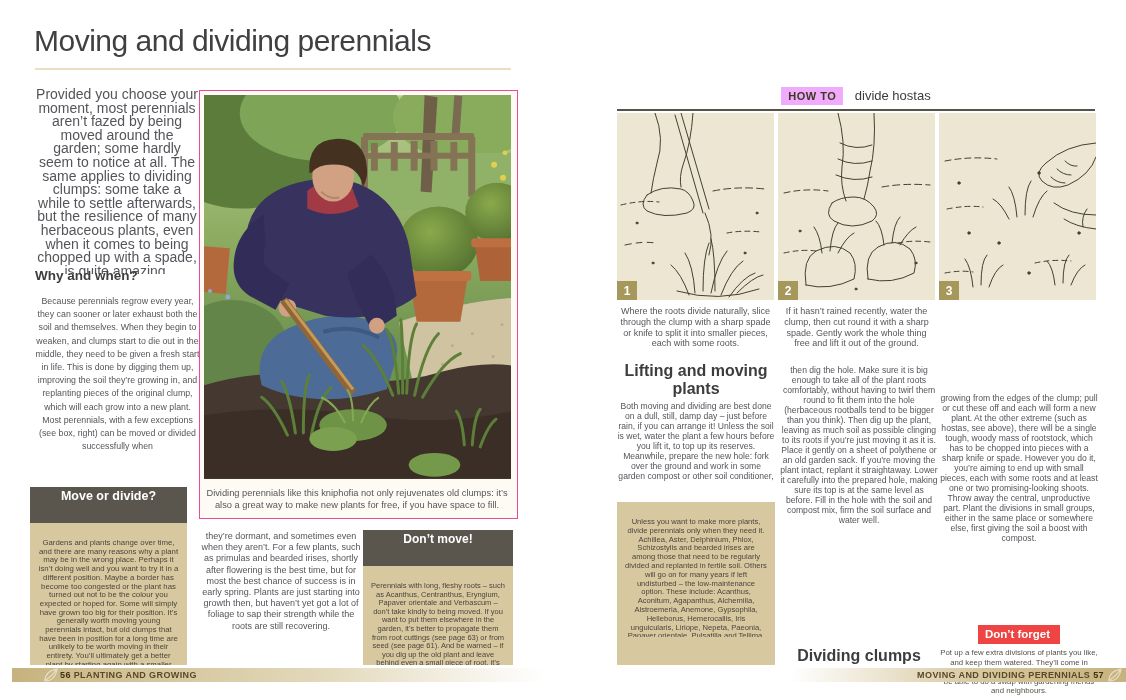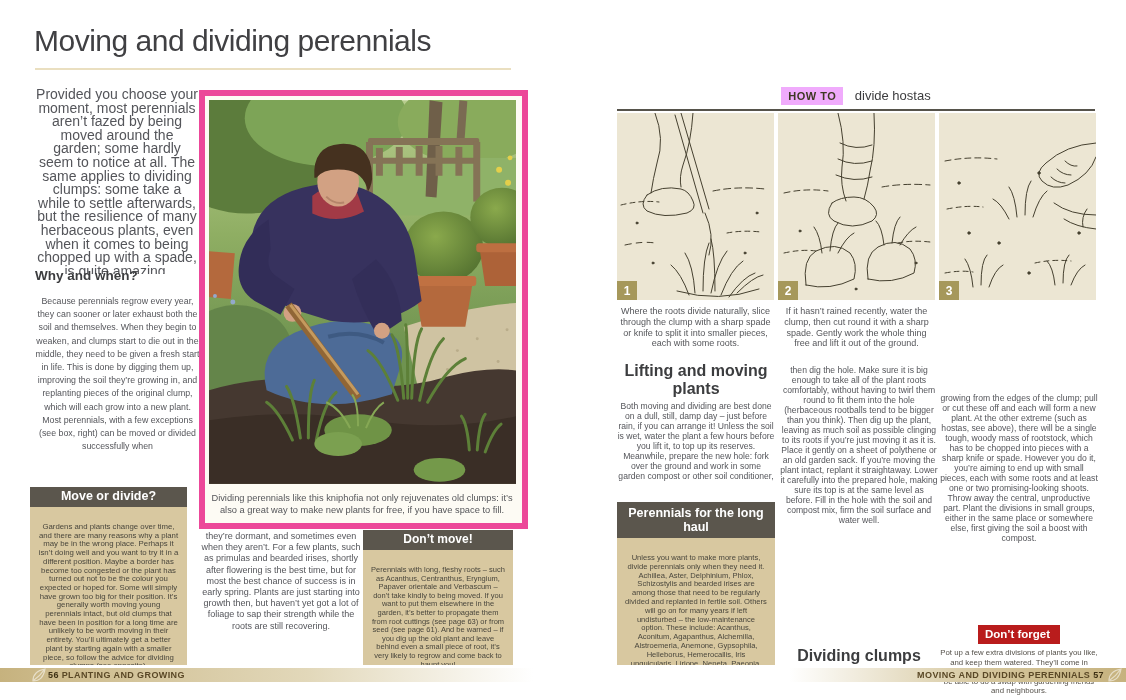--- a/index.html
+++ b/index.html
@@ -10,26 +10,26 @@
   }
   .abs{position:absolute;text-align:center;}
   
   .page-title{left:34px;top:24px;font-size:30px;letter-spacing:-0.5px;color:#404043;}
   .title-rule{left:35px;top:68px;width:476px;height:2px;background:#eadfc0;}
   .intro{left:35px;top:88px;width:164px;height:186px;font-size:14px;line-height:13.6px;overflow:hidden;}
   .h2{font-weight:bold;color:#3c3d3f;font-size:13.5px;}
   .why-h{left:35px;top:268px;}
   .why-b{left:35px;top:295px;width:165px;height:190px;font-size:8.8px;line-height:13.2px;overflow:hidden;}
   .tanbox{background:#d8c8a0;overflow:hidden;}
-  .boxhead{background:#5b564d;color:#ffffff;font-weight:bold;padding:3px 8px 4px 8px;line-height:13px;}
+  .boxhead{background:#5b564d;color:#ffffff;font-weight:bold;padding:3px 8px 20px 8px;line-height:13px;}
   .boxbody{padding:6px 8px;color:#49463c;overflow:hidden;margin-top:10px;}
   .move-box{left:30px;top:487px;width:157px;height:178px;}
   .move-box .boxhead{font-size:12.5px;}
   .move-box .boxbody{font-size:7.8px;line-height:8.7px;height:137px;}
-  .photo-frame{left:199px;top:90px;width:317px;background:#fdfbf4;border:6px solid #ec4899;}
+  .photo-frame{left:199px;top:90px;width:317px;background:#fdfbf4;border:1px solid #ec4899;}
   .photo-frame svg{display:block;margin:4px;}
   .photo-caption{padding:5px 9px 7px 6px;font-size:9.3px;line-height:11.5px;color:#55565a;}
   .cont-text{left:199px;top:531px;width:164px;height:134px;font-size:9px;line-height:11.2px;overflow:hidden;}
   .dont-move-box{left:363px;top:530px;width:150px;height:135px;}
   .dont-move-box .boxhead{font-size:12px;}
   .dont-move-box .boxbody{font-size:7.5px;line-height:8.6px;height:100px;}
   
   .howto-row{left:617px;top:86px;width:478px;height:22px;}
   .howto-badge{display:inline-block;background:#f0abfc;color:#3e3823;font-weight:bold;
     font-size:11px;padding:3px 7px 3px 7px;letter-spacing:0.5px;vertical-align:middle;}
@@ -47,25 +47,25 @@
   .rcol2{left:780px;top:365px;}
   .rcol3{left:940px;top:365px;margin-top:28px;}
   .rcol .h2{font-size:16px;margin:0 0 3px 0;}
   .rbody{font-size:8.6px;line-height:10.0px;}
   .grow{flex:1;overflow:hidden;}
   .long-haul-box{width:158px;height:163px;margin-top:auto;}
   .long-haul-box .boxhead{font-size:12.5px;line-height:14px;padding:4px 8px;}
   .long-haul-box .boxbody{font-size:7.6px;line-height:8.8px;height:113px;}
   .dividing-wrap{margin-top:0;}
   .dont-forget-box{width:158px;margin-top:auto;}
-  .df-head{display:inline-block;background:#b91c1c;color:#fff;font-weight:bold;font-size:11.5px;
+  .df-head{display:inline-block;background:#ef4444;color:#fff;font-weight:bold;font-size:11.5px;
     padding:3px 10px 4px 7px;}
   .df-body{font-size:7.8px;line-height:9.6px;color:#55514a;padding-top:4px;}
   
-  .footer-left{left:0;top:668px;width:561px;height:14px;
+  .footer-left{left:12px;top:668px;width:561px;height:14px;
     background:linear-gradient(90deg,#c6b27e 0%,#cdbb8c 10%,#e2d8ba 55%,#ffffff 95%);
     display:flex;align-items:center;}
   .footer-right{left:565px;top:668px;width:561px;height:14px;
     background:linear-gradient(270deg,#c6b27e 0%,#d5c69c 25%,#ffffff 60%);
     display:flex;align-items:center;justify-content:flex-end;}
   .ftext{font-size:9px;font-weight:bold;letter-spacing:0.4px;color:#5a4826;}
   .fnum{color:#3e3114;}
   .footer-left .ftext{margin-left:48px;}
   .footer-right .ftext{margin-right:22px;}
   .leaf{opacity:0.55;position:absolute;top:-2px;}
@@ -305,21 +305,20 @@
 
 <div class="abs captions">
   <div class="caption">Where the roots divide naturally, slice through the clump with a sharp spade or knife to split it into smaller pieces, each with some roots.</div>
   <div class="caption">If it hasn’t rained recently, water the clump, then cut round it with a sharp spade. Gently work the whole thing free and lift it out of the ground.</div>
 </div>
 
 <div class="abs rcol rcol1">
   <div class="h2">Lifting and moving plants</div>
   <div class="rbody grow">Both moving and dividing are best done on a dull, still, damp day – just before rain, if you can arrange it! Unless the soil is wet, water the plant a few hours before you lift it, to top up its reserves. Meanwhile, prepare the new hole: fork over the ground and work in some garden compost or other soil conditioner,</div>
   <div class="tanbox long-haul-box">
-    <div class="boxhead">Perennials for the long haul</div>
     <div class="boxbody">Unless you want to make more plants, divide perennials only when they need it. Achillea, Aster, Delphinium, Phlox, Schizostylis and bearded irises are among those that need to be regularly divided and replanted in fertile soil. Others will go on for many years if left undisturbed – the low-maintenance option. These include: Acanthus, Aconitum, Agapanthus, Alchemilla, Alstroemeria, Anemone, Gypsophila, Helleborus, Hemerocallis, Iris unguicularis, Liriope, Nepeta, Paeonia, Papaver orientale, Pulsatilla and Tellima.</div>
   </div>
 </div>
 
 <div class="abs rcol rcol2">
   <div class="rbody grow">then dig the hole. Make sure it is big enough to take all of the plant roots comfortably, without having to twirl them round to fit them into the hole (herbaceous rootballs tend to be bigger than you think). Then dig up the plant, leaving as much soil as possible clinging to its roots if you’re just moving it as it is. Place it gently on a sheet of polythene or an old garden sack. If you’re moving the plant intact, replant it straightaway. Lower it carefully into the prepared hole, making sure its top is at the same level as before. Fill in the hole with the soil and compost mix, firm the soil surface and water well.</div>
   <div class="dividing-wrap">
     <div class="h2">Dividing clumps</div>
   </div>
 </div>

